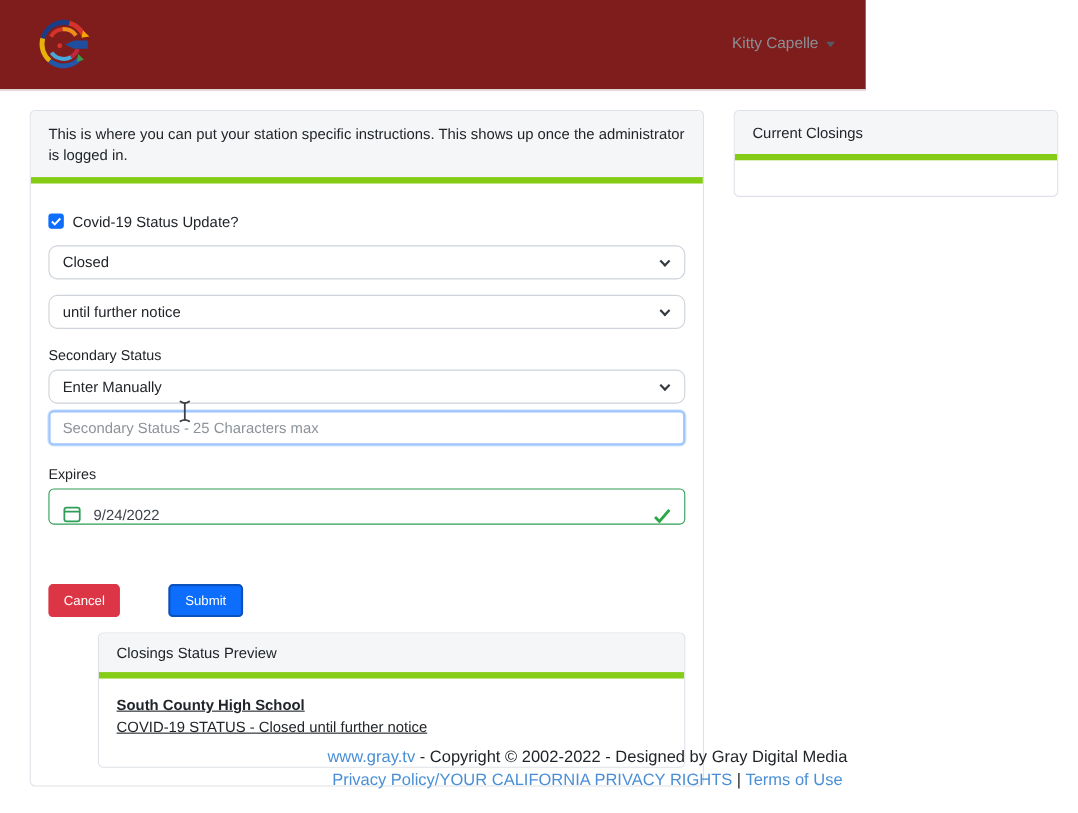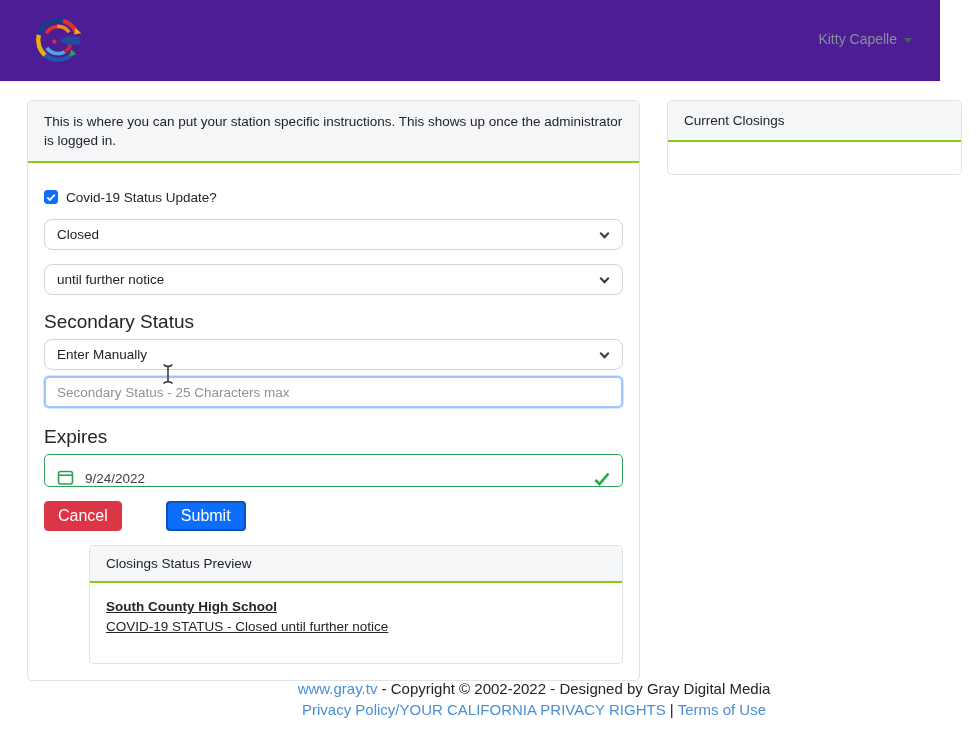--- a/index.html
+++ b/index.html
@@ -1,31 +1,31 @@
 <!DOCTYPE html>
 <html><head>
 <meta charset="utf-8">
 <style>
   * { margin:0; padding:0; box-sizing:border-box; }
   html,body { width:980px; height:739px; background:#ffffff;
     font-family:"Liberation Sans","DejaVu Sans",sans-serif; color:#212529; }
   .page { position:relative; width:980px; height:739px; overflow:hidden; background:#fff; }
 
   
-  .topbar { position:absolute; left:0; top:0; width:940px; height:82px; background:#4c1d95;
+  .topbar { position:absolute; left:0; top:0; width:787px; height:82px; background:#7f1d1d;
     border-bottom:1px solid #e9ecef; }
   .logo { position:absolute; left:34px; top:11px; width:50px; height:56px; }
   .usermenu { position:absolute; right:28px; top:31px; display:flex; align-items:center; gap:7px;
     color:#8a9096; font-size:14px; cursor:pointer; }
   .caret { width:0; height:0; border-left:4.5px solid transparent; border-right:4.5px solid transparent;
     border-top:5px solid #555b61; margin-top:2px; }
 
   
   .card { position:absolute; background:#fff; border:1px solid #dee2e6; border-radius:5px; }
-  .card-header { background:#f5f6f7; border-bottom:2px solid #84cc16; font-size:13.5px; color:#212529;
+  .card-header { background:#f5f6f7; border-bottom:6px solid #84cc16; font-size:13.5px; color:#212529;
     border-radius:5px 5px 0 0; }
   .main-card { left:27px; top:100px; width:613px; }
   .main-card .card-header { padding:11px 16px; line-height:19px; }
   .main-body { padding:16px; }
 
   .side-card { left:667px; top:100px; width:295px; }
   .side-card .card-header { padding:12px 16px; }
   .side-body { height:32px; }
 
   
@@ -33,35 +33,35 @@
   .checkbox { width:14px; height:14px; background:#0d6efd; border:1px solid #0d6efd; border-radius:3px;
     display:flex; align-items:center; justify-content:center; }
   .check-row label { font-size:13.5px; }
 
   .sel { position:relative; margin-top:12px; height:31px; border:1px solid #ced4da; border-radius:8px;
     background:#fff; display:flex; align-items:center; padding:0 30px 0 12px; font-size:13.5px;
     color:#212529; cursor:pointer; }
   .chev { position:absolute; right:14px; top:10px; width:7px; height:7px;
     border-right:2px solid #343a40; border-bottom:2px solid #343a40; transform:rotate(45deg); }
 
-  .field-label { display:block; margin-top:16px; font-size:19px; color:#212529; }
+  .field-label { display:block; margin-top:16px; font-size:13px; color:#212529; }
   .sel.tight { margin-top:6px; }
 
   .text-input { margin-top:6px; width:100%; height:32px; border:2px solid #9ec5fe; border-radius:5px;
     padding:0 11px; font-size:13.5px; color:#000000; outline:none;
     box-shadow:0 0 0 1px rgba(158,197,254,.45); font-family:inherit; }
   .text-input::placeholder { color:#8d939a; }
 
   .date-input { margin-top:6px; height:33px; border:1px solid #2f9e57; border-radius:5px;
     display:flex; align-items:flex-end; gap:11px; padding:0 12px; font-size:13.5px; color:#3d4349; }
   .date-check { margin-left:auto; }
 
   .btn-row { margin-top:14px; display:flex; align-items:center; }
-  .btn { height:30px; padding:0 13px; border-radius:4px; font-size:16px; color:#fff;
-    display:inline-flex; align-items:center; cursor:pointer; font-family:inherit; }
+  .btn { height:30px; padding:0 13px; border-radius:4px; font-size:12px; color:#fff;
+    display:inline-flex; align-items:center; cursor:pointer; font-family:inherit;margin-top:40px; }
   .btn-cancel { background:#dc3545; border:1px solid #dc3545; }
   .btn-submit { background:#0d6efd; border:2px solid #0a53be; margin-left:44px; }
 
   .preview-card { margin-top:14px; border:1px solid #dee2e6; border-radius:5px;margin-left:45px; }
   .preview-card .card-header { padding:8px 16px; }
   .preview-body { padding:14px 16px 26px 16px;text-decoration:underline; }
   .preview-org { font-size:13.5px; font-weight:bold; color:#212529; line-height:19px; }
   .preview-status { font-size:13.5px; color:#212529; line-height:21px; }
 
   

